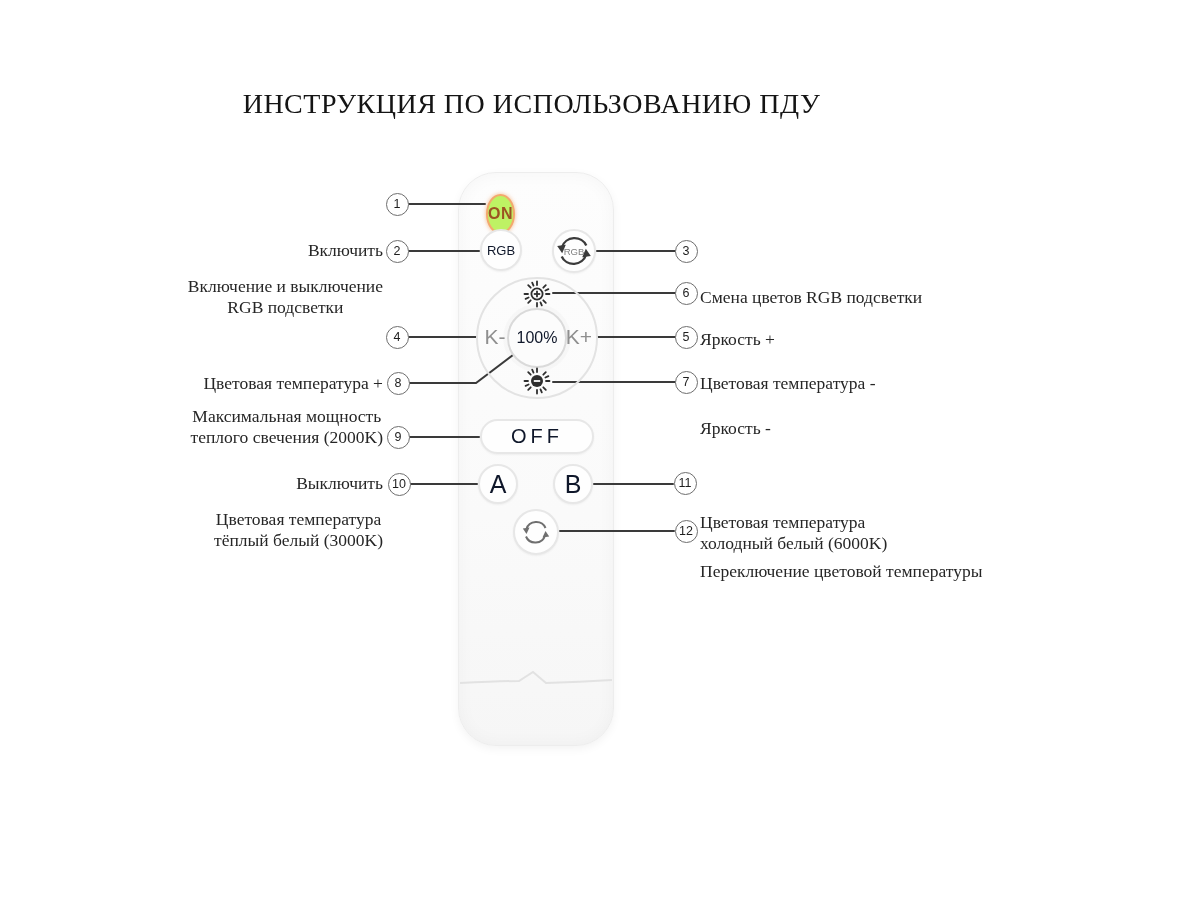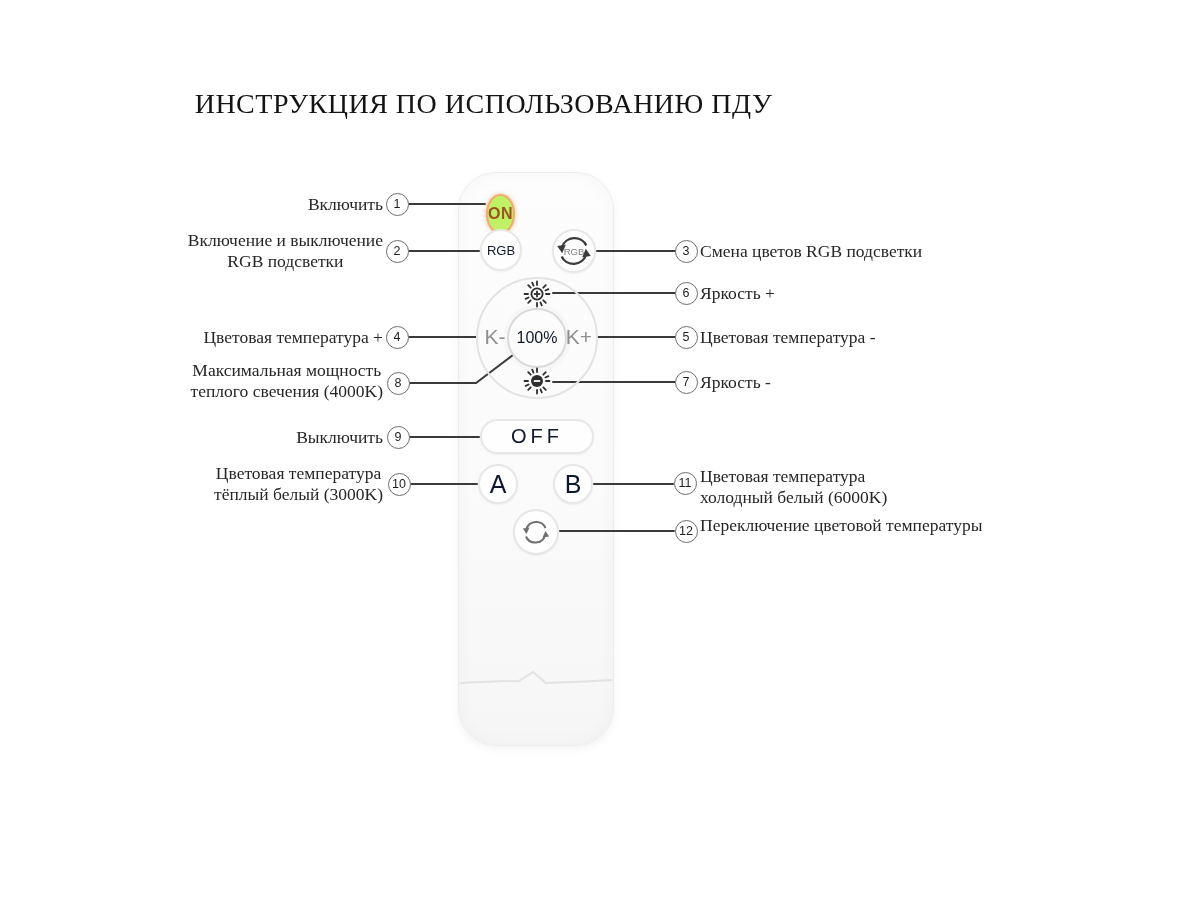--- a/index.html
+++ b/index.html
@@ -2,21 +2,21 @@
 <html><head>
 <meta charset="utf-8">
 <style>
   html,body { margin:0; padding:0; background:#ffffff; }
   .canvas {
     position:relative; width:1200px; height:900px; background:#ffffff;
     font-family:"Liberation Serif", serif; overflow:hidden;
   }
   .page-title {
     position:absolute; top:88px; left:0; width:967px; text-align:center;
-    font-size:28px; letter-spacing:0.5px; color:#141414;
+    font-size:28px; letter-spacing:0.5px; color:#141414;padding-left:48px;
   }
   
   .remote {
     position:absolute; left:458px; top:172px; width:154px; height:572px;
     background:linear-gradient(180deg,#fdfdfd 0%, #fafafa 60%, #f6f6f6 100%);
     border:1px solid #ededed; border-radius:38px;
     box-shadow: inset 0 0 18px rgba(0,0,0,0.035), 0 3px 10px rgba(0,0,0,0.05);
   }
   .btn {
     position:absolute; display:flex; align-items:center; justify-content:center;
@@ -61,20 +61,21 @@
   
   .num {
     position:absolute; width:23px; height:23px; border:1.5px solid #6e6e6e;
     border-radius:50%; background:#ffffff; box-sizing:border-box;
     display:flex; align-items:center; justify-content:center;
     font-family:"Liberation Sans", sans-serif; font-size:12.5px; color:#1e1e1e;
   }
   .lbl {
     position:absolute; font-size:17.5px; line-height:21px; color:#262626;
     white-space:nowrap;
+    margin-top:46px;
   }
   .lbl-r { right:817px; text-align:center; }
   .lbl-l { left:700px;  text-align:left; }
   .overlay { position:absolute; left:0; top:0; }
 </style>
 </head>
 <body>
 
 <div class="canvas">
 
@@ -199,21 +200,21 @@
   <div class="lbl lbl-r" style="top:230px">
     <div>Включение и выключение</div>
       <div>RGB подсветки</div>
   </div>
   <div class="lbl lbl-r" style="top:326.5px">
     <div>Цветовая температура +</div>
       <div></div>
   </div>
   <div class="lbl lbl-r" style="top:360px">
     <div>Максимальная мощность</div>
-      <div>теплого свечения (4000K)</div>
+      <div>теплого свечения (2000K)</div>
   </div>
   <div class="lbl lbl-r" style="top:426.5px">
     <div>Выключить</div>
       <div></div>
   </div>
   <div class="lbl lbl-r" style="top:463px">
     <div>Цветовая температура</div>
       <div>тёплый белый (3000K)</div>
   </div>
 

